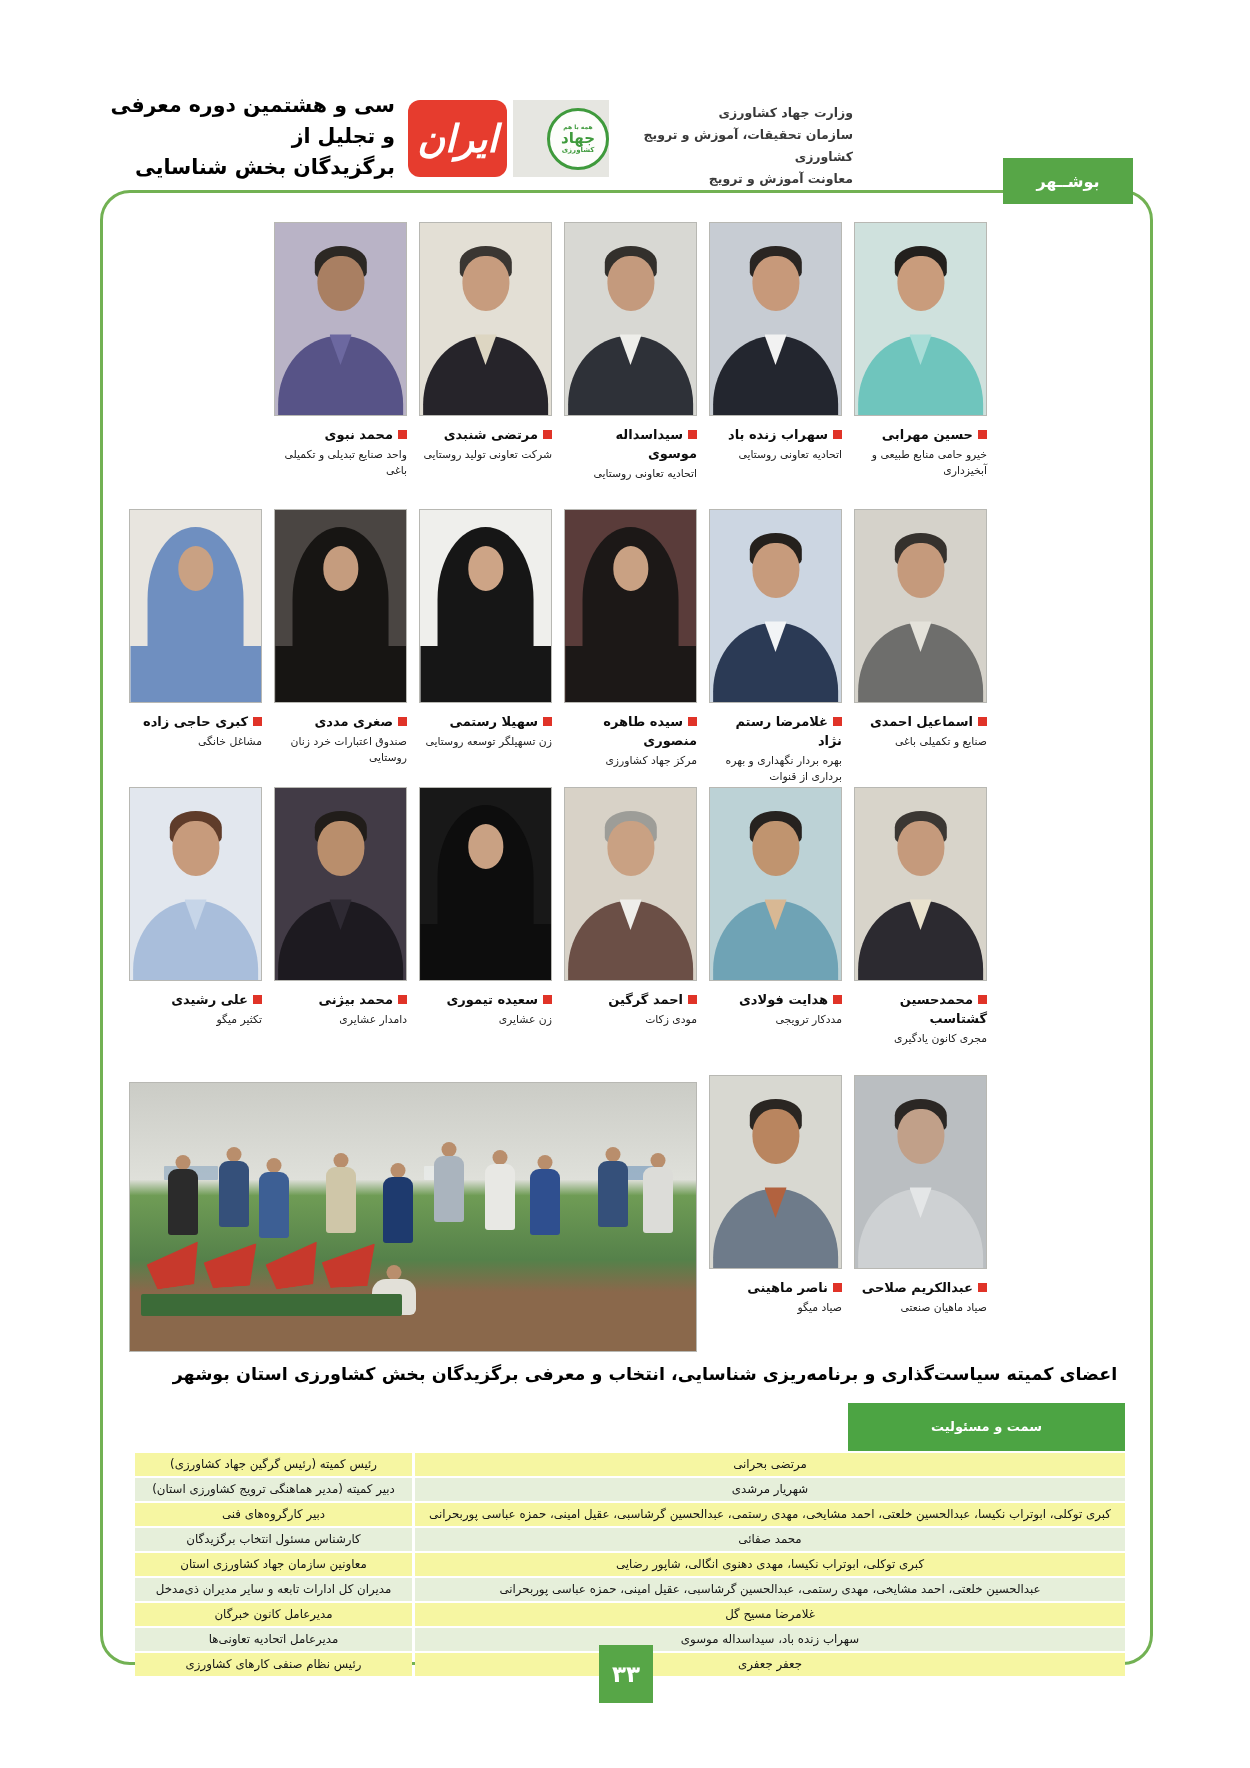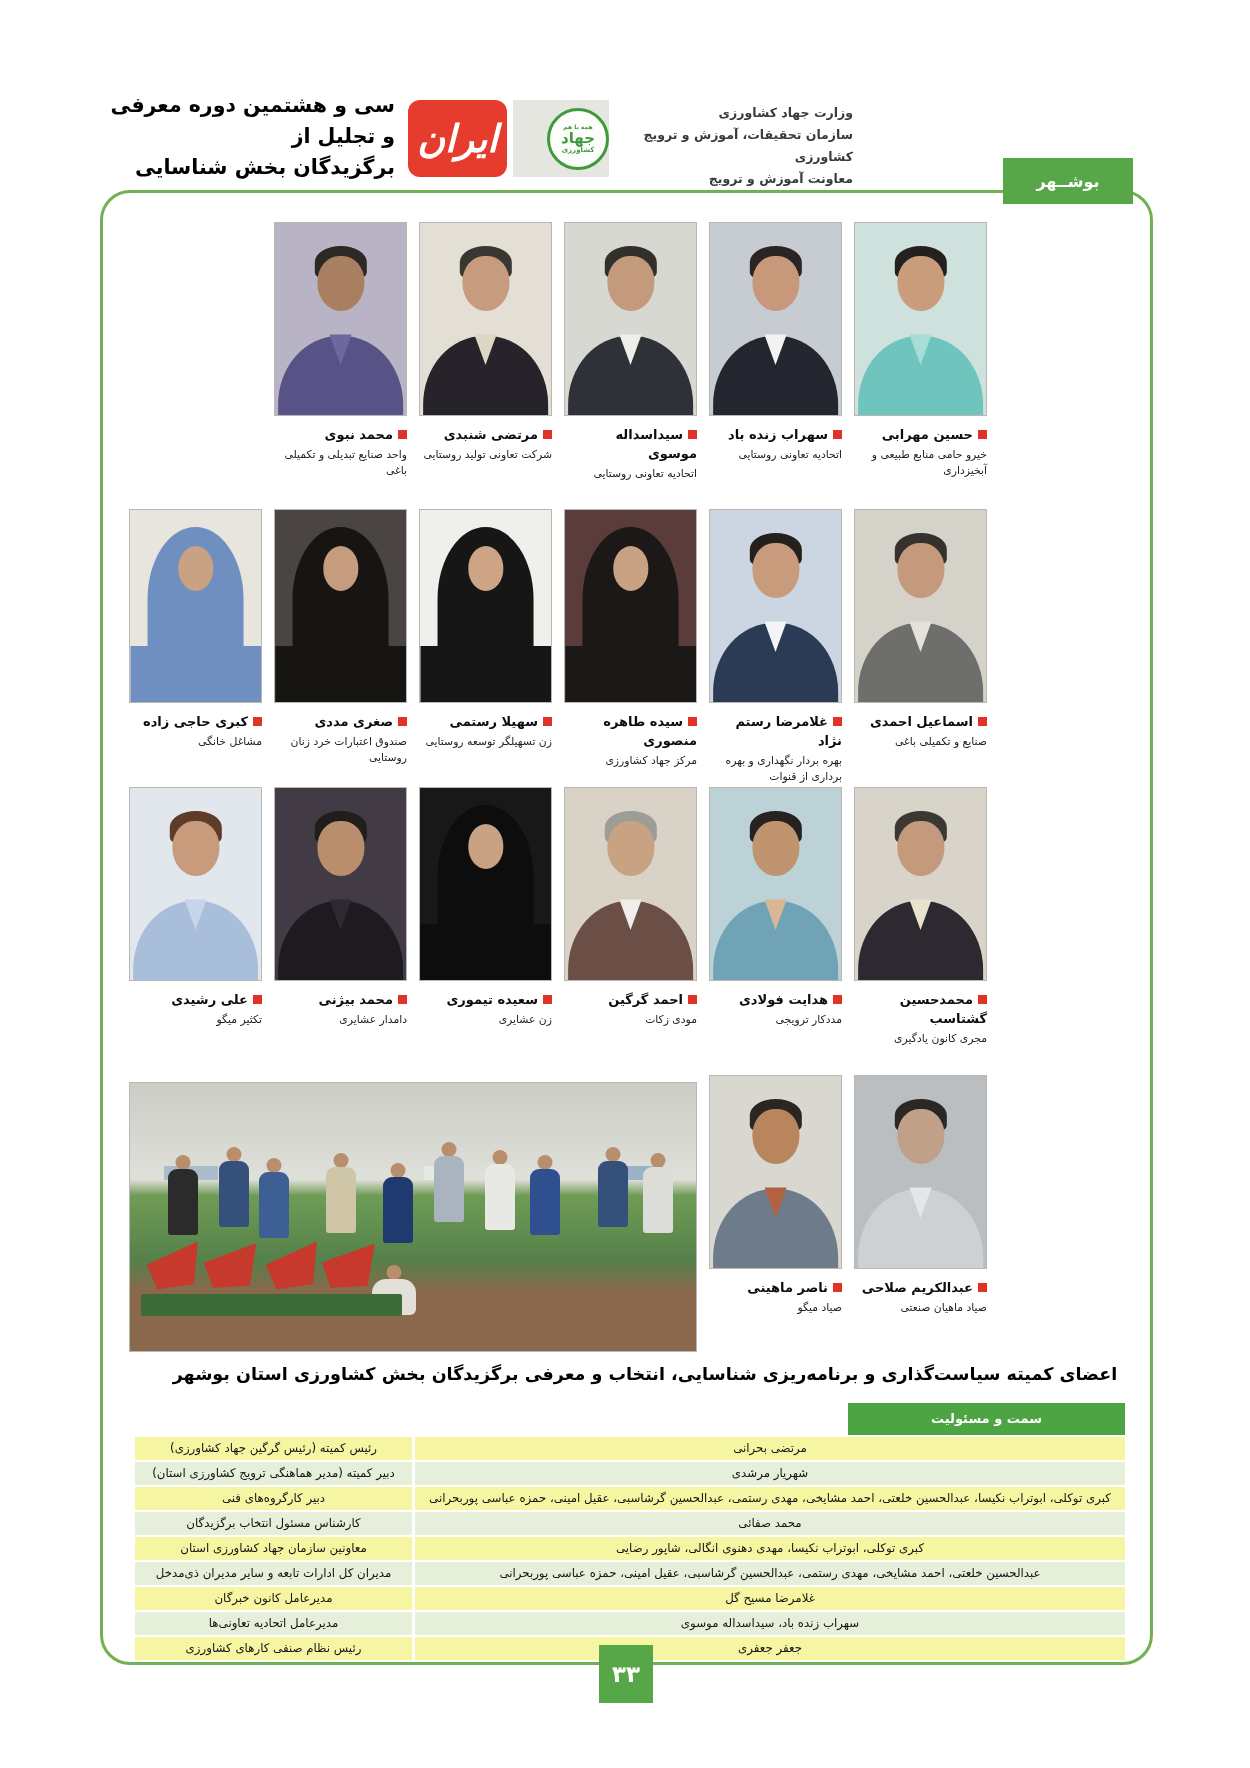--- a/index.html
+++ b/index.html
@@ -87,21 +87,21 @@
     background: var(--machineRed);
     clip-path: polygon(0 38%, 100% 0, 82% 100%, 14% 100%); }
 
   
   .section-title { position: absolute; left: 150px; top: 1364px; width: 990px;
     direction: rtl; text-align: center; font-weight: bold; font-size: 17.5px;
     color: #000; z-index: 2; }
   .committee { position: absolute; left: 135px; top: 1403px; width: 990px; z-index: 2; }
   .t-row { display: flex; direction: rtl; gap: 3px; margin-bottom: 2px; }
   .t-head .cell { background: #4ca443; color: #fff; font-weight: bold; font-size: 13px;
-    height: 32px; }
+    height: 48px; }
   .cell { display: flex; align-items: center; justify-content: center; direction: rtl;
     font-size: 11.8px; color: #141414; height: 23px; text-align: center;
     line-height: 1.2; padding: 0 6px; }
   .cell-name { flex: 1; }
   .cell-role { flex: 0 0 277px; }
   .t-body .t-row.odd  .cell { background: #f6f6a2; }
   .t-body .t-row.even .cell { background: #e6efda; }
 
   .page-number { position: absolute; left: 599px; top: 1645px; width: 54px; height: 58px;
     background: #57a647; color: #fff; font-weight: bold; font-size: 23px;

